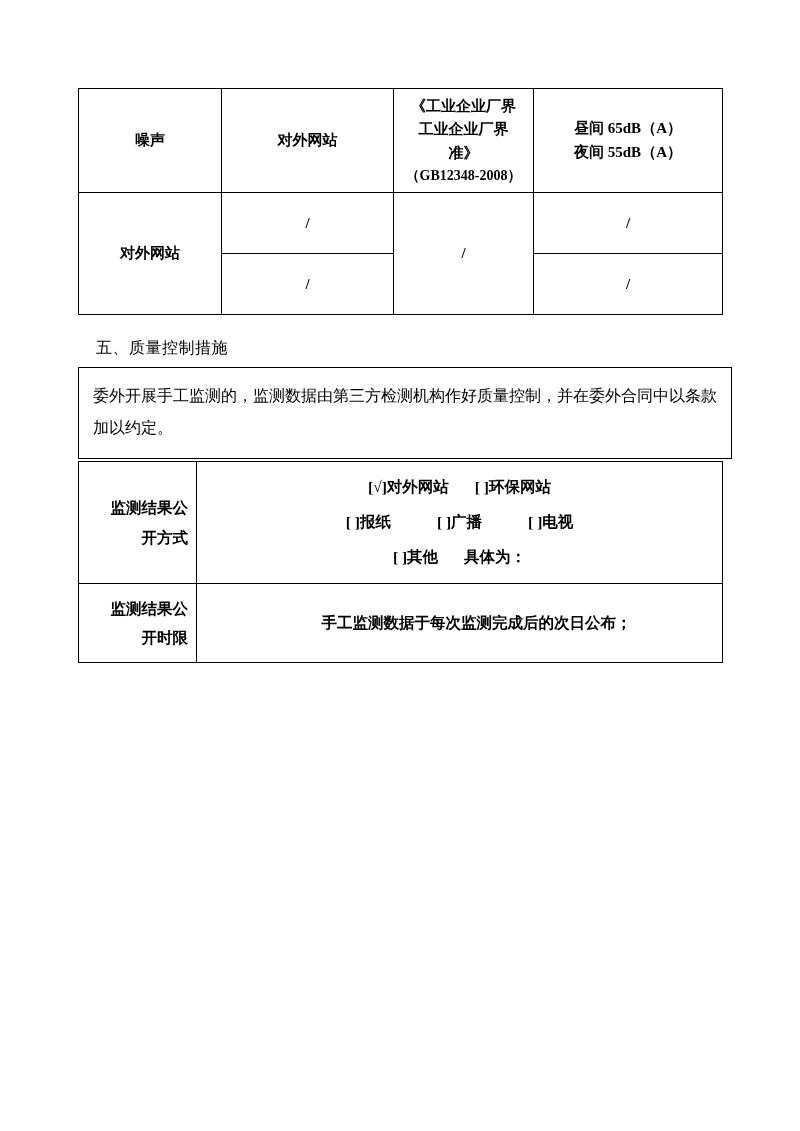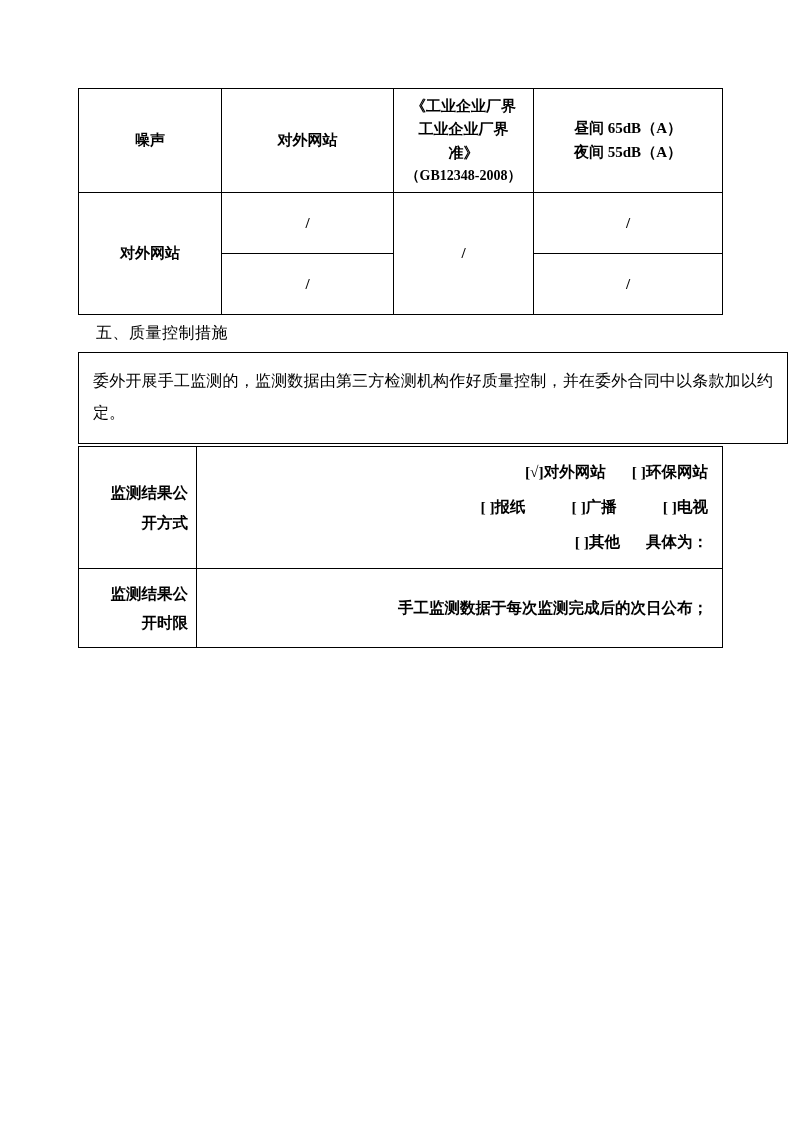--- a/index.html
+++ b/index.html
@@ -46,43 +46,43 @@
   .row-env-a td, .row-env-b td { height: 48px; }
   .small-std { font-size: 14.5px; line-height: 1.5; }
   .std-code { font-size: 14px; }
 
   .section-title {
     font-size: 16px;
     margin: 14px 0 8px 18px;
     font-family: "Liberation Serif", "DejaVu Serif", serif;
     letter-spacing: 0.5px;
   }
-  .section-title.first { margin-top: 8px; }
+  .section-title.first { margin-top: 23px; }
 
   .qc-box {
-    width: 710px;
+    width: 654px;
     box-sizing: border-box;
     border: 1px solid #000000;
     padding: 12px 14px 14px 14px;
     font-size: 16px;
     line-height: 2.0;
     text-align: justify;
   }
 
   
   .t2 { margin-top: 2px; }
   .t2 .c1 { width: 118px; }
   .t2 .c2 { width: 526px; }
   .t2 td.label {
     text-align: right;
     font-size: 15.5px;
     line-height: 1.9;
   }
   .t2 td.body {
-    text-align: right;
+    text-align: center;
     font-size: 15.5px;
     line-height: 2.25;
     padding: 8px 14px;
   }
   .opt-gap { display: inline-block; width: 26px; }
   .opt-gap-lg { display: inline-block; width: 46px; }
   .indent-2 { display: inline-block; width: 34px; }
   .t2 .row-time td { height: 62px; }
   .t2 .row-time td.body { line-height: 1.6; margin-left: 16px; }
 </style>

